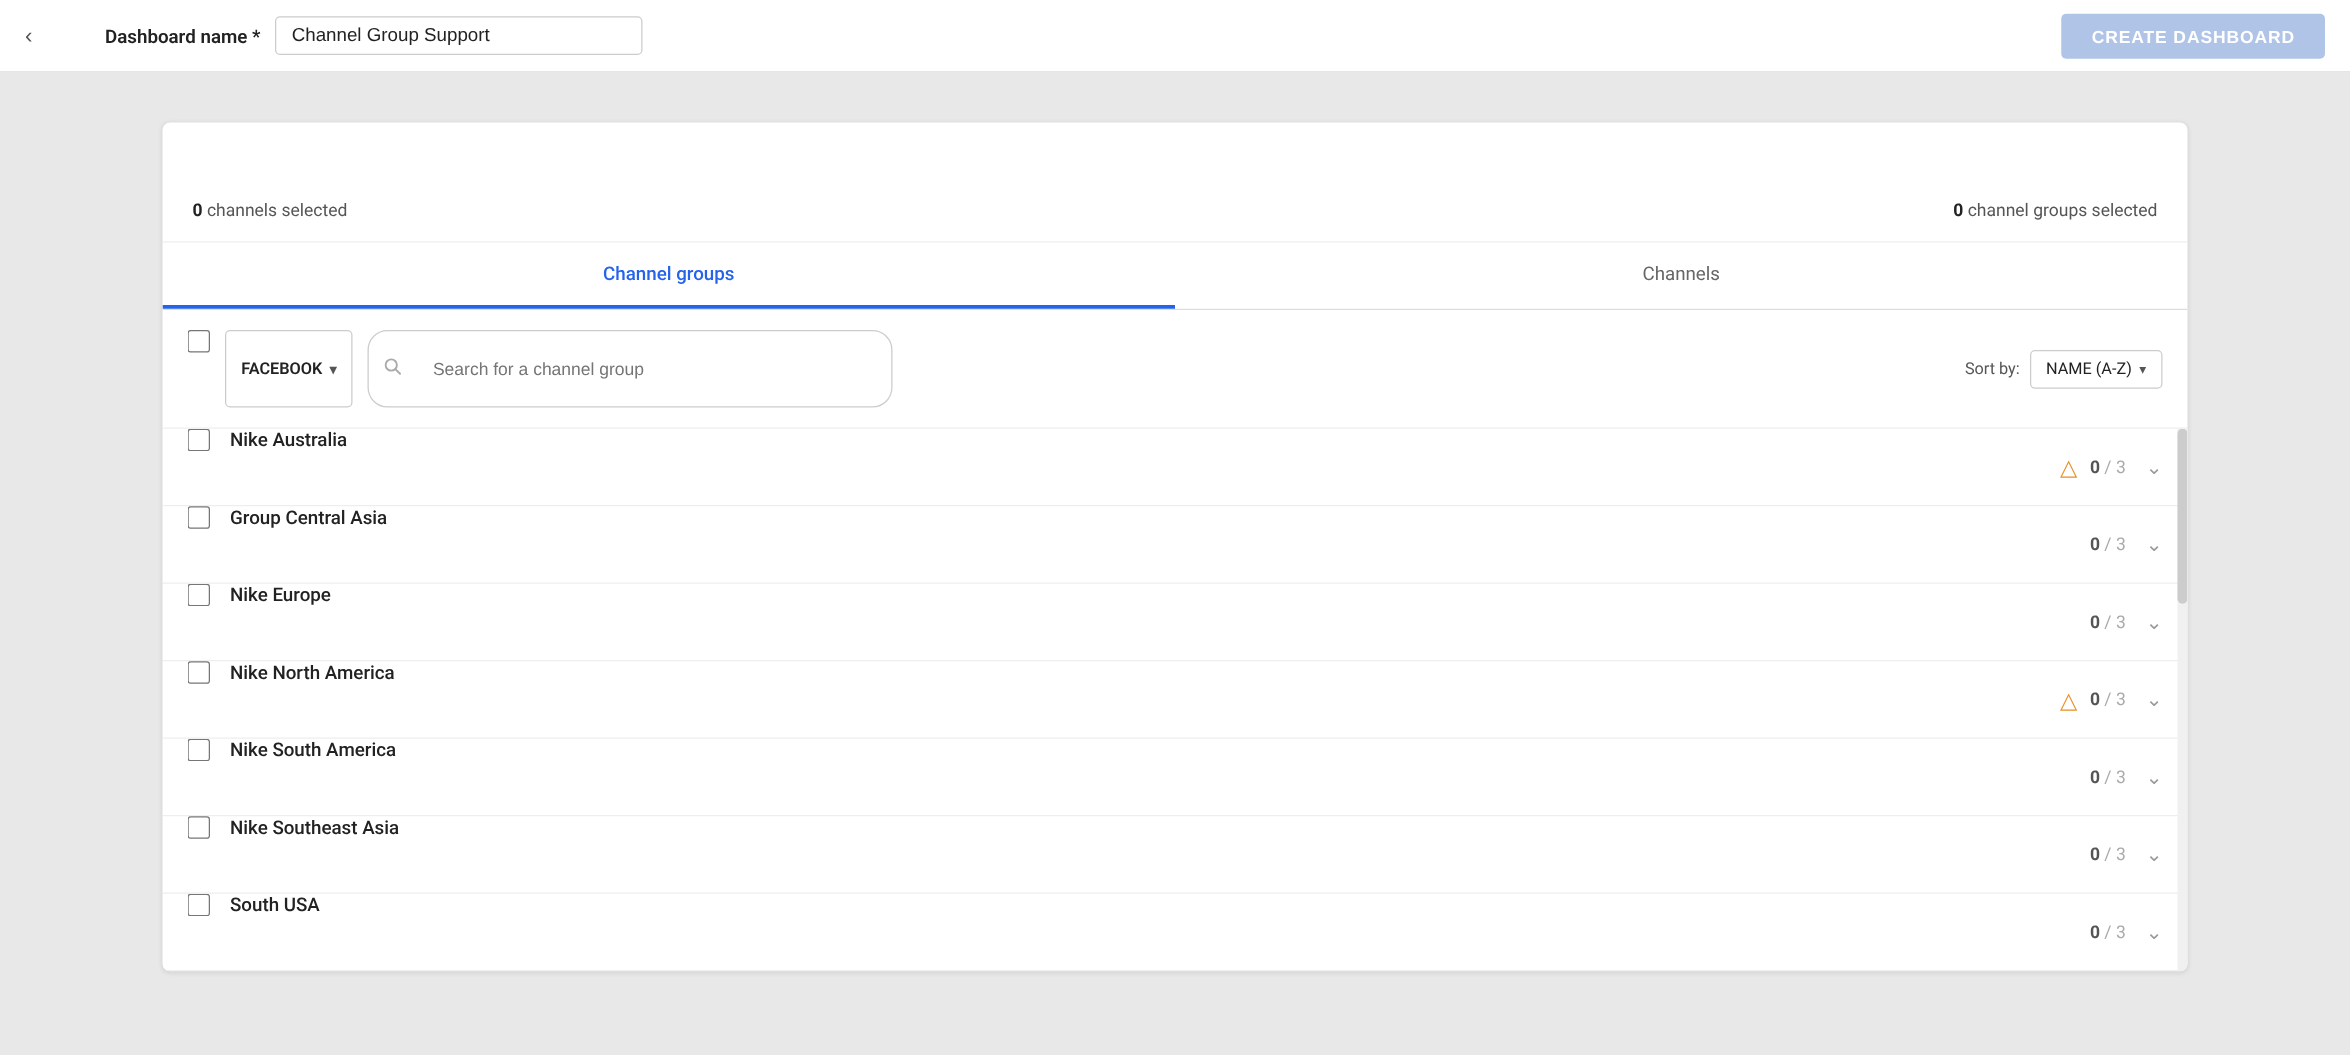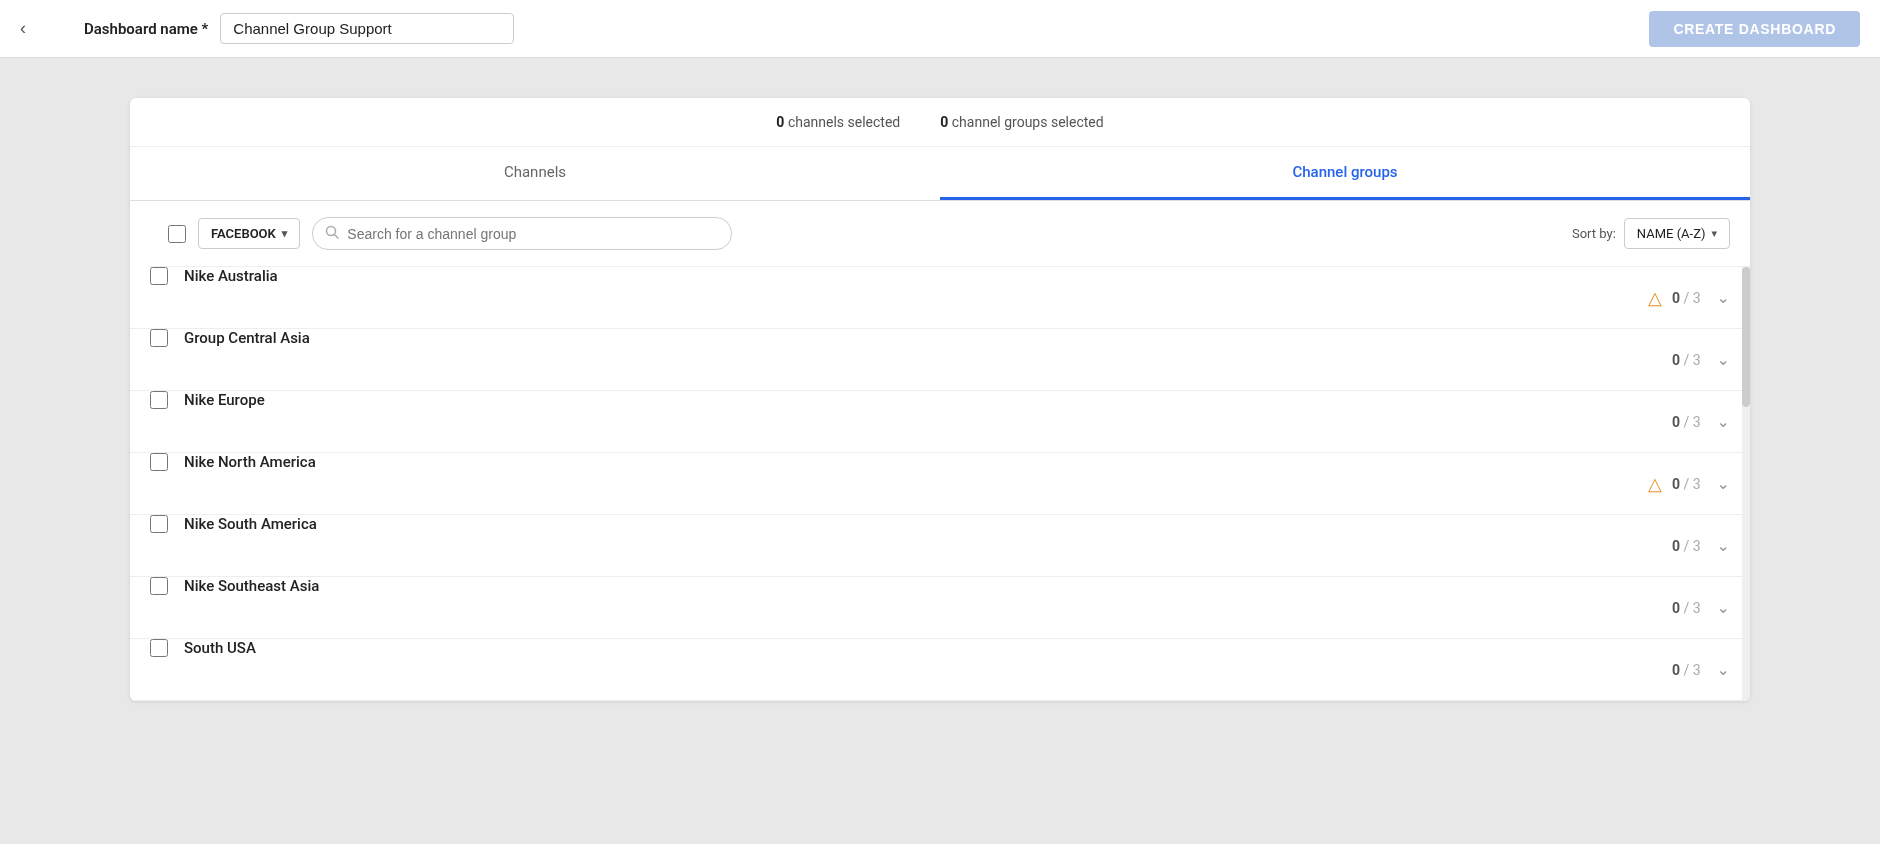--- a/index.html
+++ b/index.html
@@ -72,24 +72,25 @@
       background: #fff;
       border-radius: 6px;
       box-shadow: 0 1px 4px rgba(0,0,0,0.1);
       overflow: hidden;
     }
 
     
     .selection-bar {
       display: flex;
       align-items: center;
-      justify-content: center;
+      justify-content: space-between;
       gap: 40px;
       padding: 16px 24px;
       border-bottom: 1px solid #eee;
+      margin-top: 47px;
     }
     .selection-count {
       font-size: 14px;
       color: #555;
     }
     .selection-count .count-num {
       font-weight: 700;
       color: #222;
     }
 
@@ -110,25 +111,23 @@
     }
     .tab.active {
       color: #2563eb;
       border-bottom: 3px solid #2563eb;
       font-weight: 500;
     }
 
     
     .filter-row {
       display: flex;
-      align-items: center;
       padding: 16px 20px;
       gap: 12px;
       border-bottom: 1px solid #eee;
-      margin-left: 18px;
     }
     .select-all-checkbox {
       width: 18px;
       height: 18px;
       cursor: pointer;
       accent-color: #2563eb;
     }
     .platform-dropdown {
       display: flex;
       align-items: center;
@@ -145,24 +144,24 @@
     }
     .chevron-icon {
       font-size: 11px;
       color: #555;
     }
     .search-box {
       display: flex;
       align-items: center;
       border: 1px solid #ccc;
       border-radius: 16px;
-      padding: 7px 12px;
+      padding: 21px 12px;
       flex: 1;
       max-width: 420px;
-      gap: 8px;
+      gap: 25px;
     }
     .search-icon {
       color: #aaa;
       font-size: 14px;
     }
     .search-input {
       border: none;
       outline: none;
       font-size: 14px;
       color: #555;
@@ -279,25 +278,25 @@
         <span class="count-num">0</span>
         <span>channels selected</span>
       </span>
       <span class="selection-count">
         <span class="count-num">0</span>
         <span>channel groups selected</span>
       </span>
     </div>
 
     <div class="tabs">
+      <div class="tab active">
+        <span>Channel groups</span>
+      </div>
       <div class="tab">
         <span>Channels</span>
-      </div>
-      <div class="tab active">
-        <span>Channel groups</span>
       </div>
     </div>
 
     <div class="filter-row">
       <input type="checkbox" class="select-all-checkbox" style="">
       <div class="platform-dropdown">
         <span>FACEBOOK</span>
         <span class="chevron-icon">▾</span>
       </div>
       <div class="search-box">

